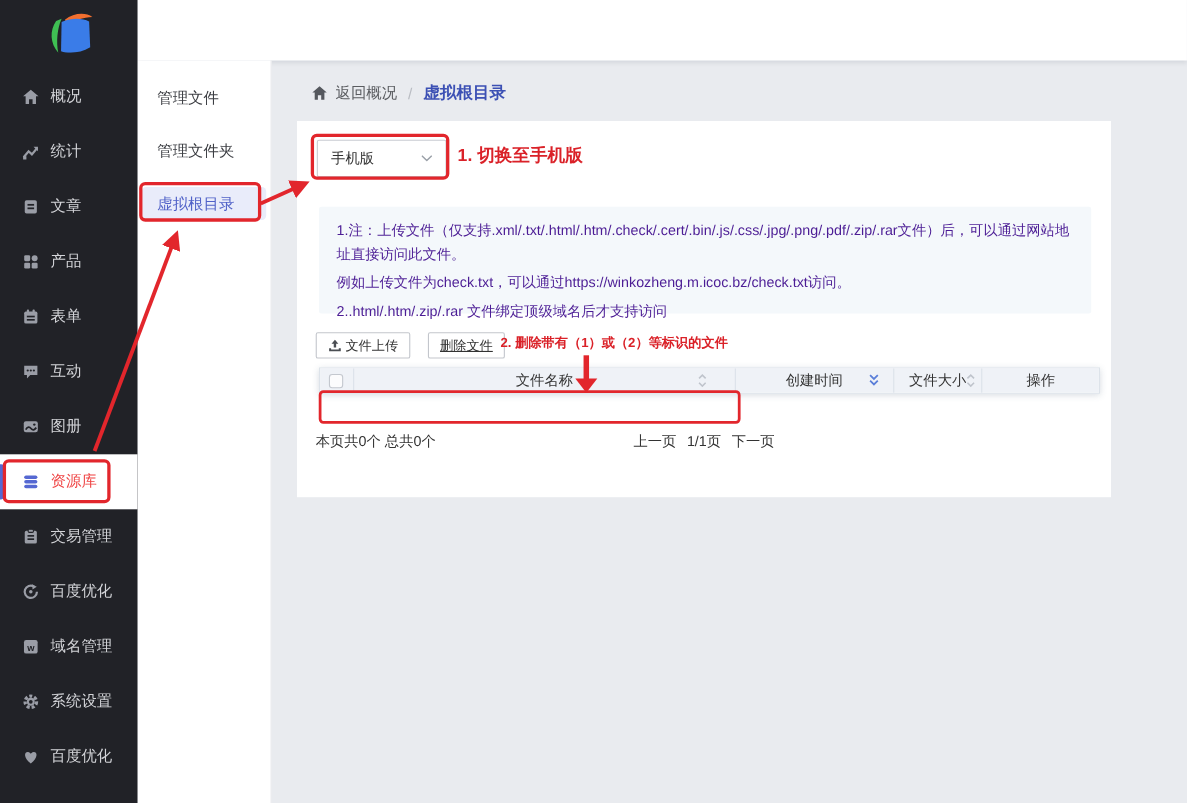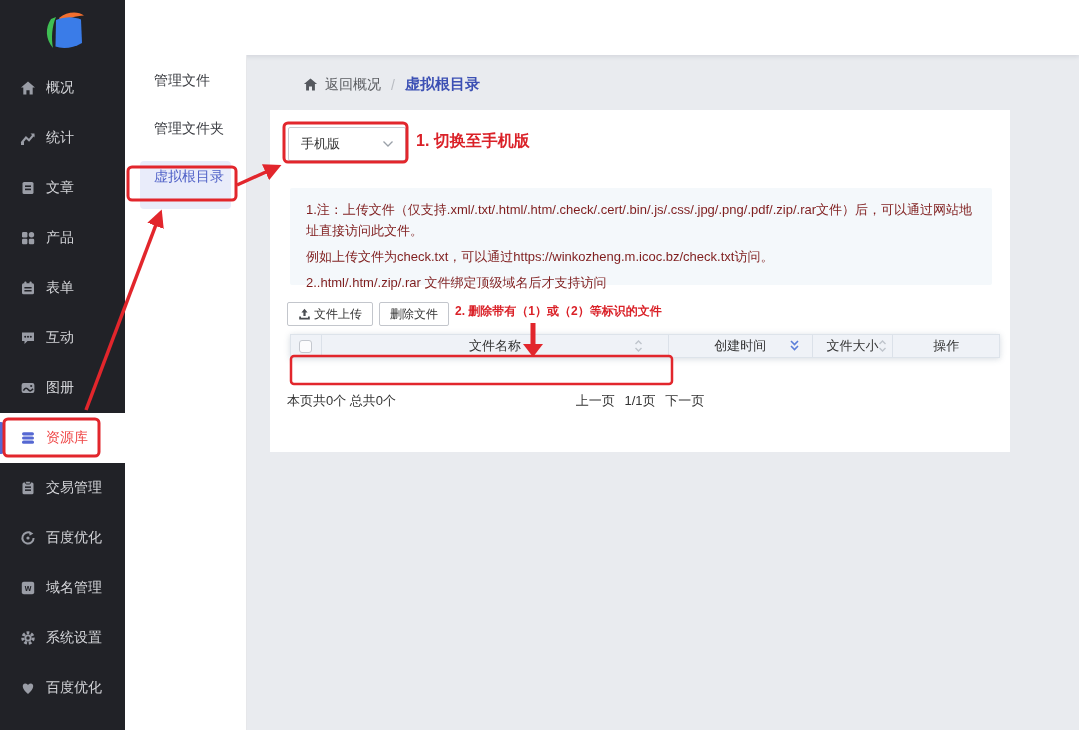--- a/index.html
+++ b/index.html
@@ -14,43 +14,43 @@
   .nav-item .nav-label { color:#d3d4d8; font-size:14px; margin-left:10px; }
   .nav-item.active { background:#ffffff; color:#5568d2; position:relative; }
   .nav-item.active .nav-label { color:#ef4444; }
   .nav-item.active::before { content:""; position:absolute; left:0; top:9px; width:4px; height:32px; background:#5568d2; border-radius:0 3px 3px 0; }
   .nav-icon { width:16px; height:16px; display:inline-flex; }
   .nav-icon svg { width:16px; height:16px; }
 
   
   .topbar { position:absolute; left:125px; top:0; width:954px; height:55px; background:#fff; z-index:2; box-shadow:0 2px 4px rgba(40,50,70,.10); }
   .subnav { position:absolute; left:125px; top:55px; width:122px; height:675px; background:#fff; border-right:1px solid #e6e7ea; z-index:2; padding-top:10px; }
-  .subnav-item { height:48px; display:flex; padding:0 15px; cursor:pointer; }
+  .subnav-item { height:48px; display:flex; align-items:center; padding:0 4px; cursor:pointer; }
   .subnav-item span { display:block; width:100%; line-height:30px; padding-left:14px; font-size:14px; color:#3b3d42; border-radius:4px; }
   .subnav-item.active span { background:#e9ecfa; color:#5162c8; }
 
   
   .main { position:absolute; left:247px; top:55px; width:832px; height:675px; }
-  .breadcrumb { display:flex; align-items:center; padding:20px 0 0 56px; font-size:14px; color:#5a5c60; }
+  .breadcrumb { display:flex; align-items:center; padding:20px 0 0 36px; font-size:14px; color:#5a5c60; }
   .breadcrumb .crumb-sep { color:#b9bcc2; margin:0 10px; }
   .breadcrumb .crumb-current { color:#3c50b4; font-weight:bold; font-size:15px; }
   .bc-home { width:15px; height:15px; margin-right:7px; display:inline-flex; }
 
   .card { position:absolute; left:23px; top:55px; width:740px; height:342px; background:#fff; }
 
   .version-select { position:absolute; left:18px; top:17px; width:118px; height:34px; border:1px solid #c9ccd2; border-radius:2px; background:#fff; display:flex; align-items:center; justify-content:space-between; padding:0 12px; cursor:pointer; }
   .version-select .sel-value { font-size:13px; color:#333; }
   .version-select svg { width:10px; height:6px; }
 
   .note-box { position:absolute; left:20px; top:78px; width:702px; height:97px; background:#f4f8fb; border-radius:2px; padding:11px 16px; }
-  .note-box p { font-size:13px; color:#7f1d1d; line-height:21px; margin-bottom:5px; word-break:break-all; }
+  .note-box p { font-size:13px; color:#4c1d95; line-height:21px; margin-bottom:5px; word-break:break-all; }
 
   .toolbar { position:absolute; left:17px; top:192px; display:flex; }
   .btn { height:24px; background:#fff; border:1px solid #c3c6cc; border-radius:2px; font-size:12px; color:#333; display:inline-flex; align-items:center; padding:0 10px; cursor:pointer; font-family:inherit; }
-  .btn + .btn { margin-left:6px; }
+  .btn + .btn { margin-left:16px;text-decoration:underline; }
   .btn .btn-ico { width:13px; height:13px; margin-right:3px; display:inline-flex; }
 
   .file-table { position:absolute; left:20px; top:224px; width:710px; border:1px solid #dde3ea; background:#fff; box-shadow:0 1px 6px rgba(70,90,120,.22); font-size:13px; color:#333; }
   .t-row { display:flex; align-items:center;text-align:center; }
   .t-head { height:22px; background:#eff2f7; }
   .t-body { height:27px; border-top:1px solid #e2e7ee; }
   .t-cell { position:relative; display:flex; align-items:center; justify-content:center; height:100%; }
   .t-head .t-cell + .t-cell { border-left:1px solid #dbe1e9; }
   .c-check { width:30px; }
   .c-name  { width:348px; }

